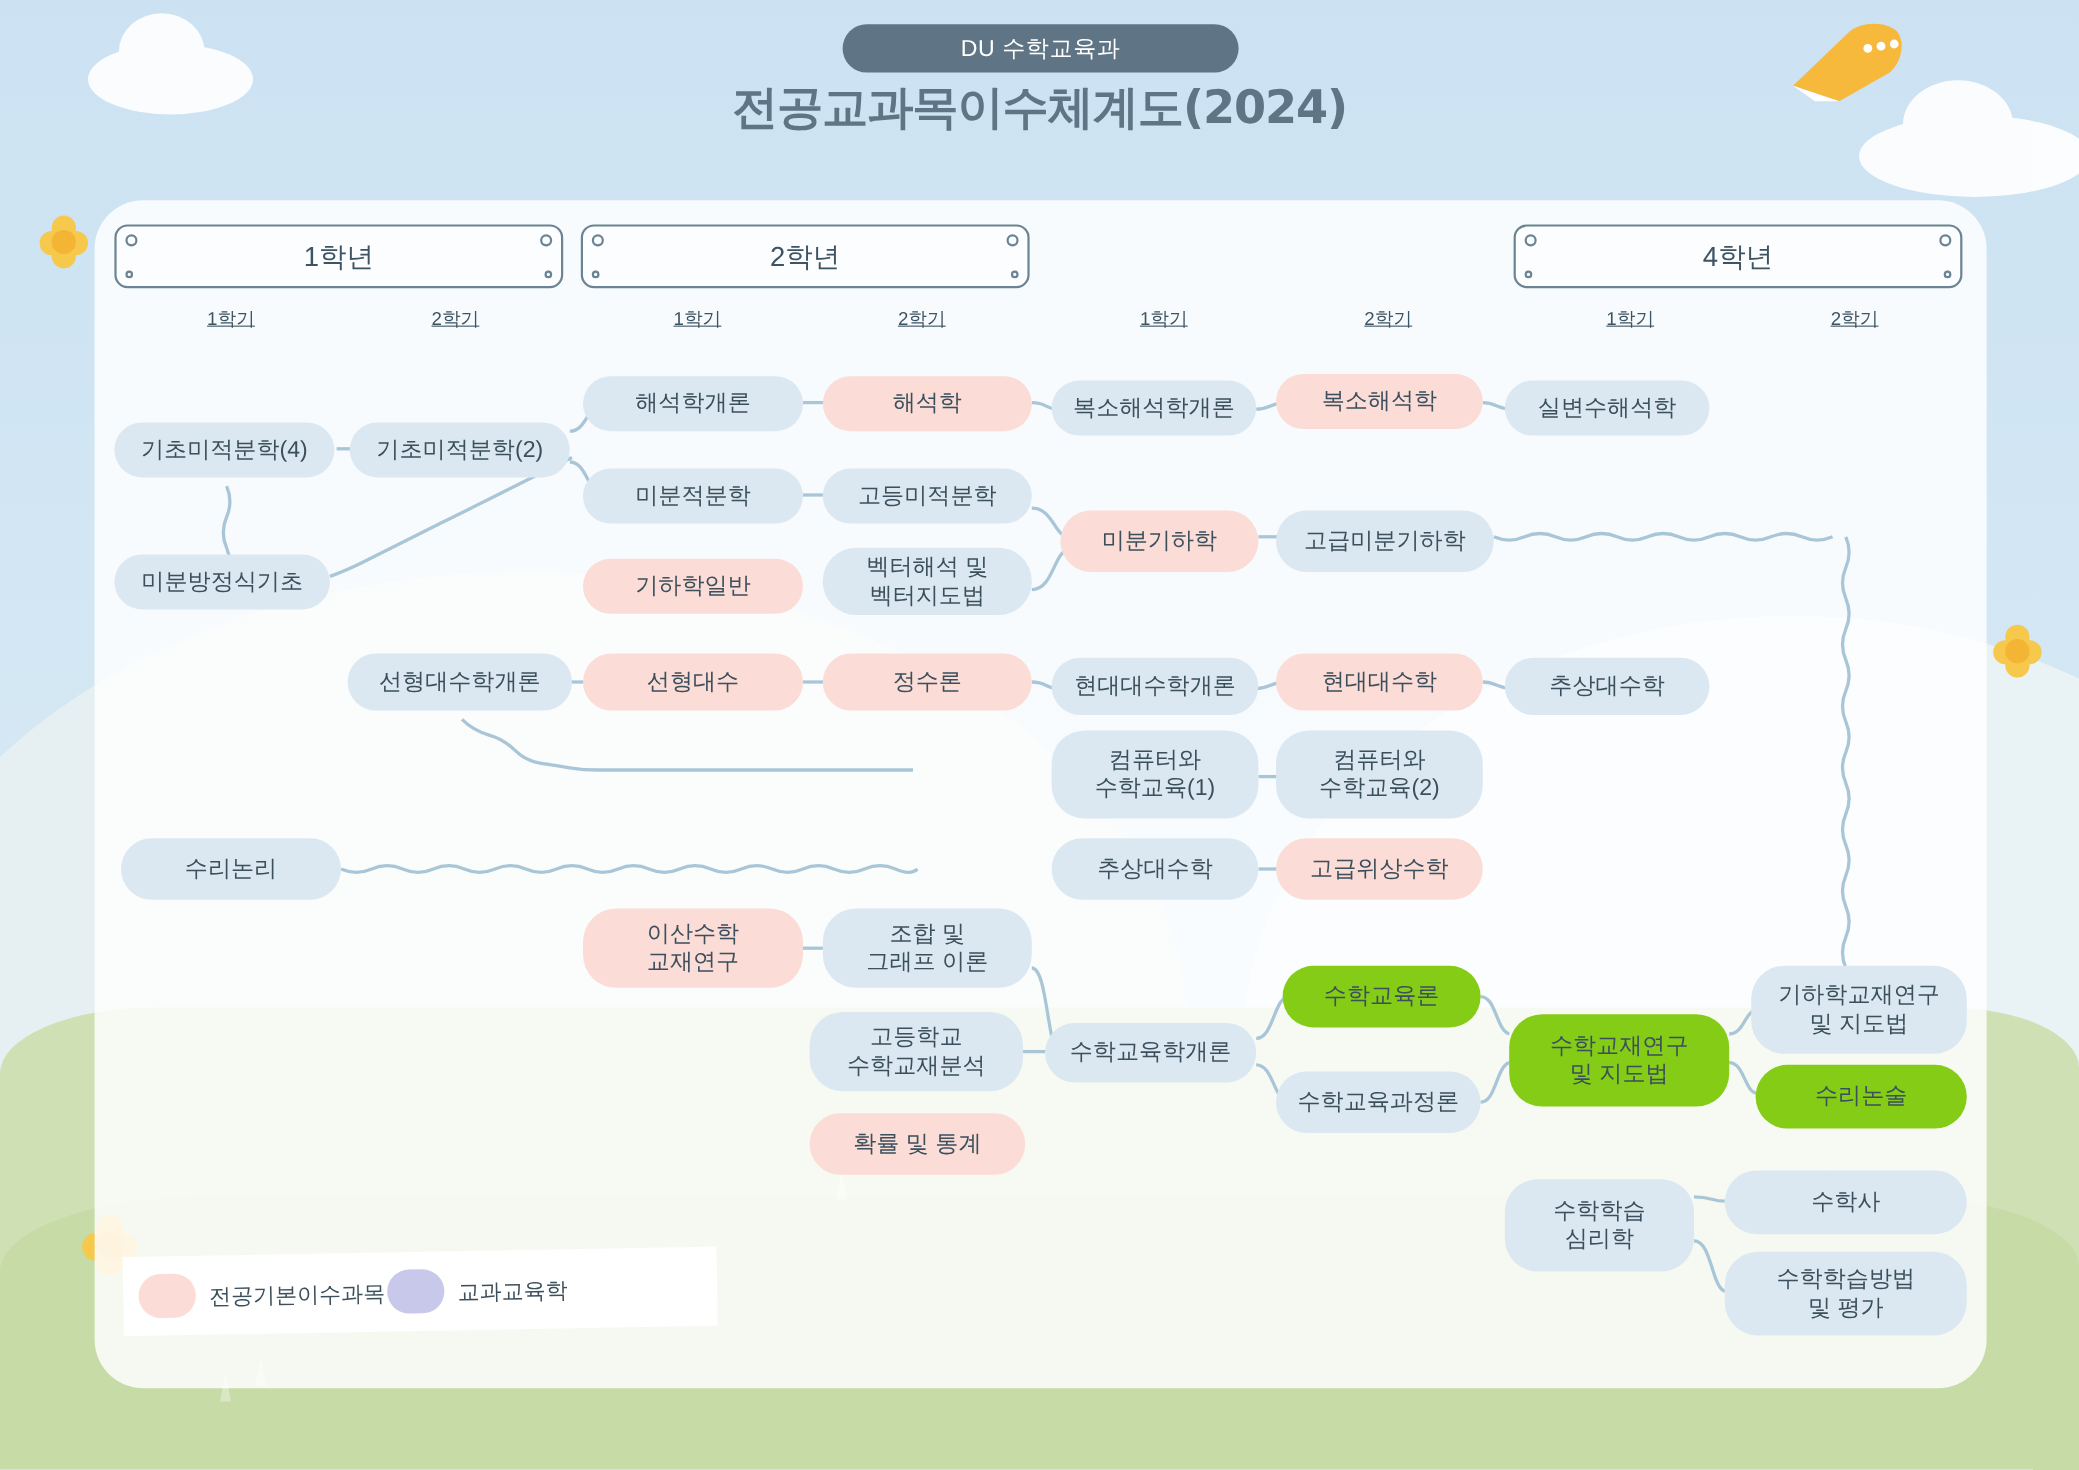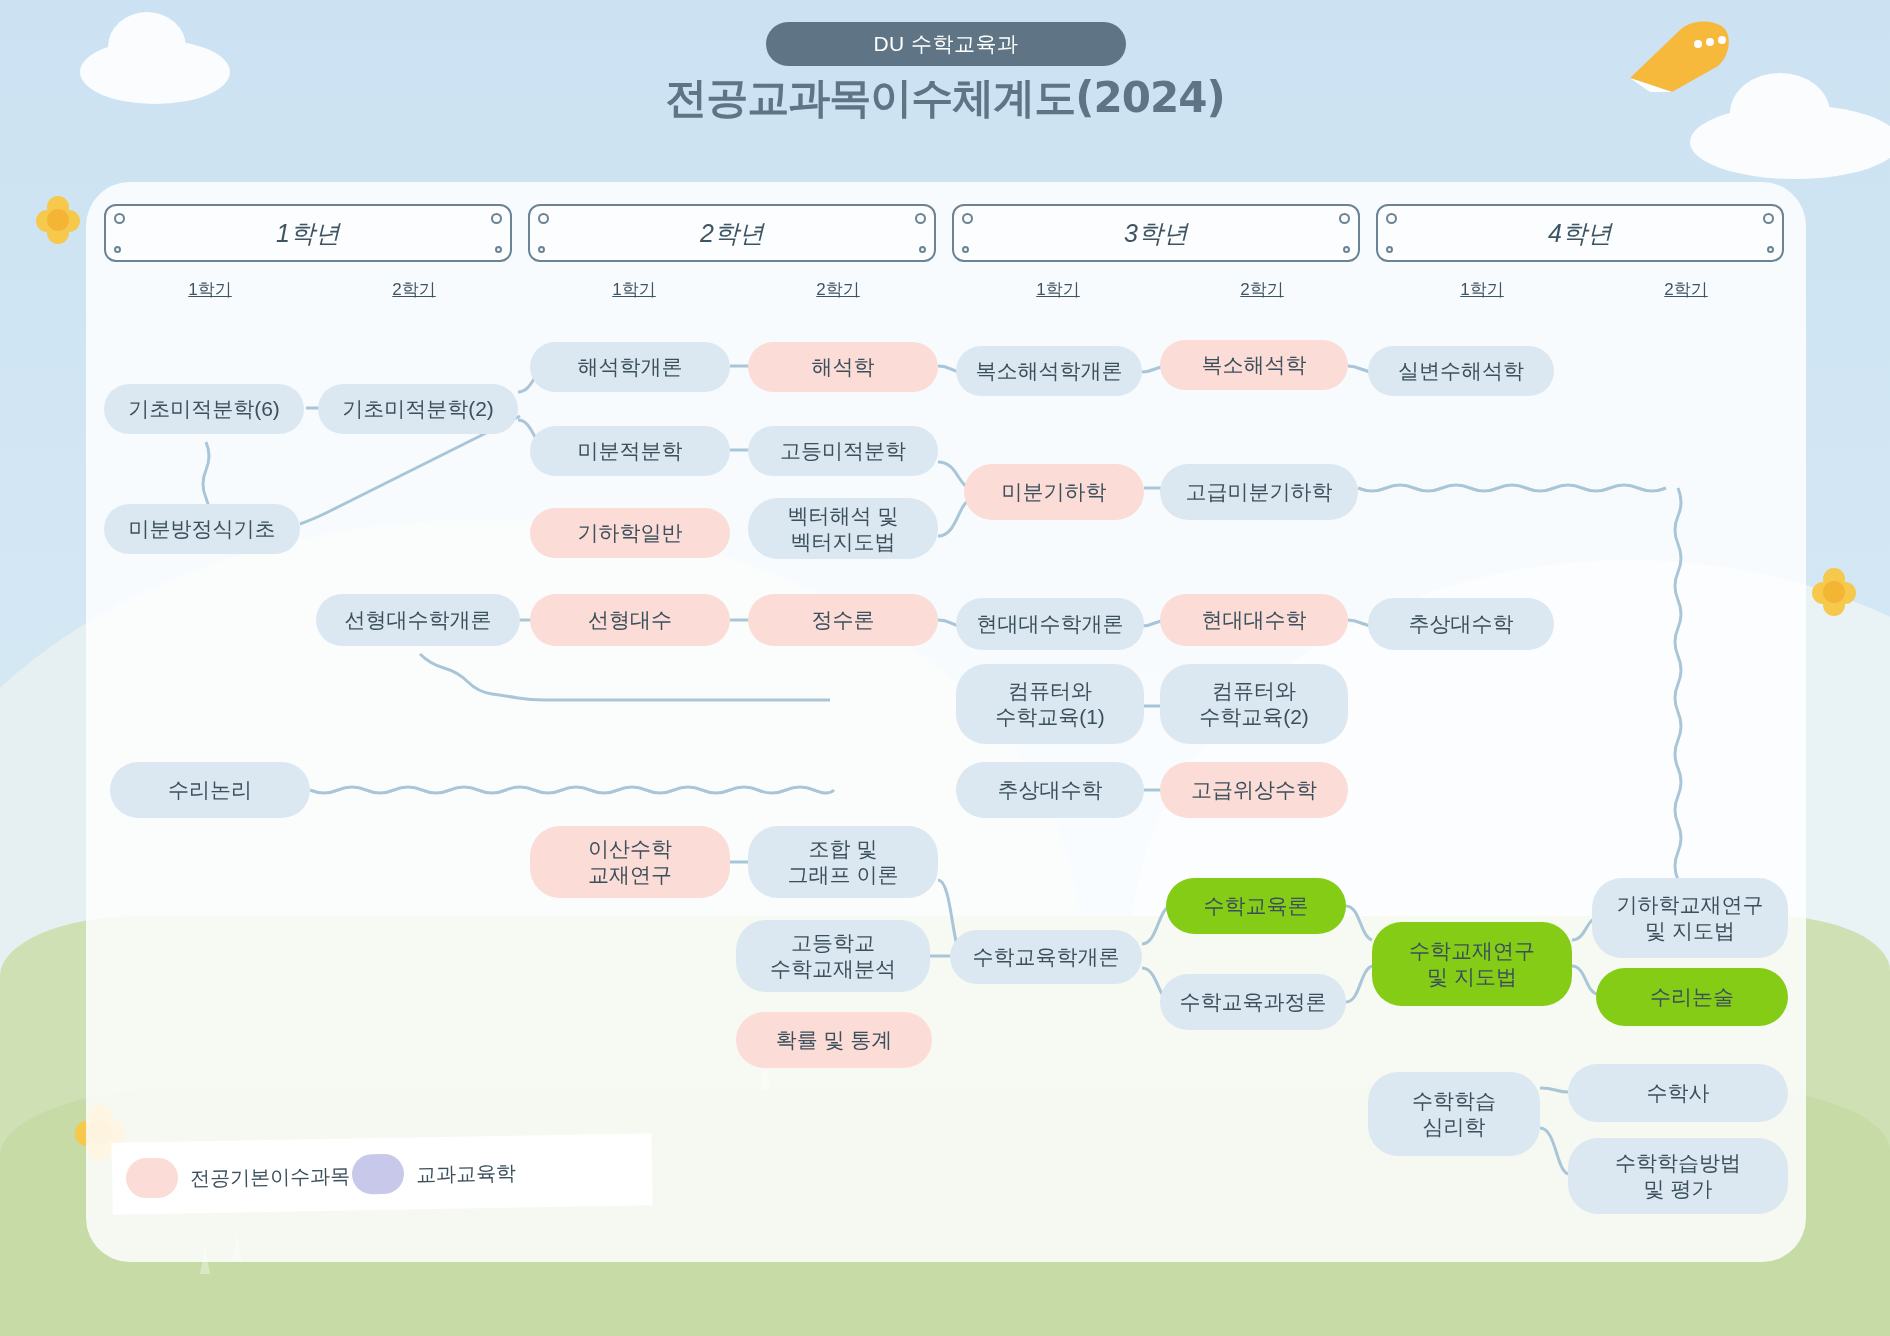--- a/index.html
+++ b/index.html
@@ -77,21 +77,21 @@
     font-size: 21px; letter-spacing: .5px;
   }
   .main-title {
     position: absolute; left: 0; top: 70px; width: 1890px;
     text-align: center; font-size: 42px; font-weight: bold;
     color: #5f7585; letter-spacing: -1px;
     font-family: "DejaVu Sans", sans-serif;
   }
 
   
-  .year-row { position: absolute; left: 104px; top: 204px; width: 1700px; height: 58px; font-style: italic; }
+  .year-row { position: absolute; left: 104px; top: 204px; width: 1700px; height: 58px; }
   .year {
     position: absolute; top: 0; height: 58px;
     border: 2px solid #6b8392; border-radius: 12px;
     background: rgba(255,255,255,.55);
     display: flex; align-items: center; justify-content: center;
     font-size: 25px; color: #3f5462;
   }
   .year:before, .year:after {
     content: ""; position: absolute; width: 7px; height: 7px; border-radius: 50%;
     border: 2px solid #6b8392; top: 7px;
@@ -199,27 +199,20 @@
 <div class="year-row">
   <div class="year y1">
     <span>1학년</span>
     <span class="dots-b">
         <i class="l"></i>
         <i class="r"></i>
       </span>
   </div>
   <div class="year y2">
     <span>2학년</span>
-    <span class="dots-b">
-        <i class="l"></i>
-        <i class="r"></i>
-      </span>
-  </div>
-  <div class="year y3">
-    <span>3학년</span>
     <span class="dots-b">
         <i class="l"></i>
         <i class="r"></i>
       </span>
   </div>
   <div class="year y4">
     <span>4학년</span>
     <span class="dots-b">
         <i class="l"></i>
         <i class="r"></i>
@@ -301,21 +294,21 @@
     <path d="M1346 1002 C1360 1002 1360 970 1372 966"></path>
 
     <path d="M1572 940 C1586 940 1586 918 1598 918"></path>
     <path d="M1572 966 C1586 966 1586 994 1598 994"></path>
 
     <path d="M1540 1088 C1556 1088 1556 1092 1568 1092"></path>
     <path d="M1540 1128 C1556 1128 1556 1170 1568 1174"></path>
   </g>
 </svg>
 
-<div class="node basic" style="left:104px;  top:384px;  width:200px; height:50px;">기초미적분학(6)</div>
+<div class="node basic" style="left:104px;  top:384px;  width:200px; height:50px;">기초미적분학(4)</div>
 <div class="node basic" style="left:318px;  top:384px;  width:200px; height:50px;">기초미적분학(2)</div>
 <div class="node basic" style="left:104px;  top:504px;  width:196px; height:50px;">미분방정식기초</div>
 
 <div class="node basic" style="left:530px;  top:342px;  width:200px; height:50px;">해석학개론</div>
 <div class="node pink" style="left:748px;  top:342px;  width:190px; height:50px;">해석학</div>
 <div class="node basic" style="left:956px;  top:346px;  width:186px; height:50px;">복소해석학개론</div>
 <div class="node pink" style="left:1160px; top:340px;  width:188px; height:50px;">복소해석학</div>
 <div class="node basic" style="left:1368px; top:346px;  width:186px; height:50px;">실변수해석학</div>
 
 <div class="node basic" style="left:530px;  top:426px;  width:200px; height:50px;">미분적분학</div>

